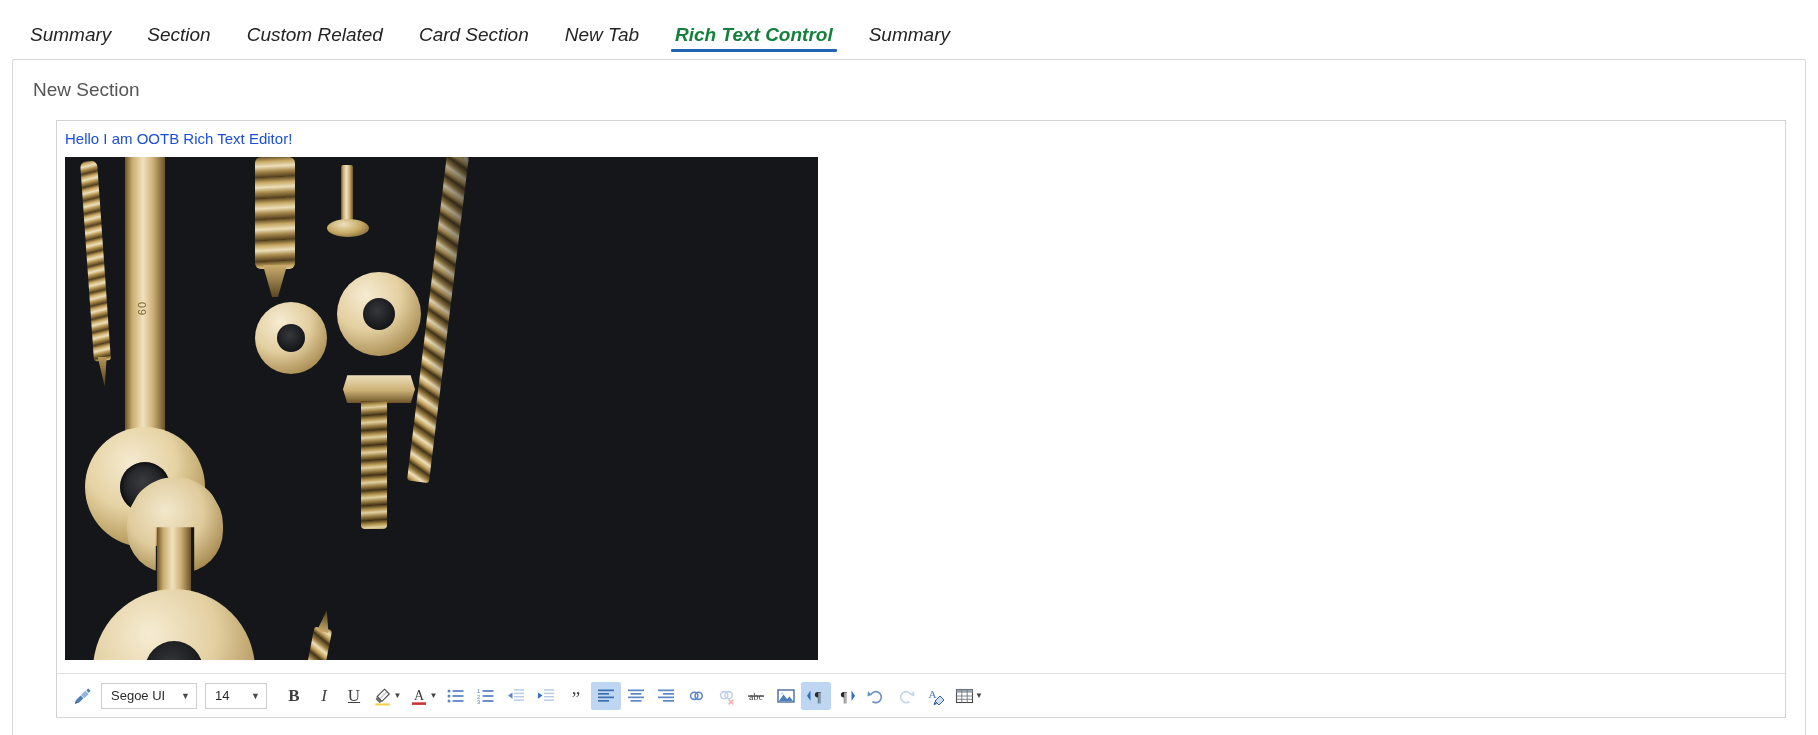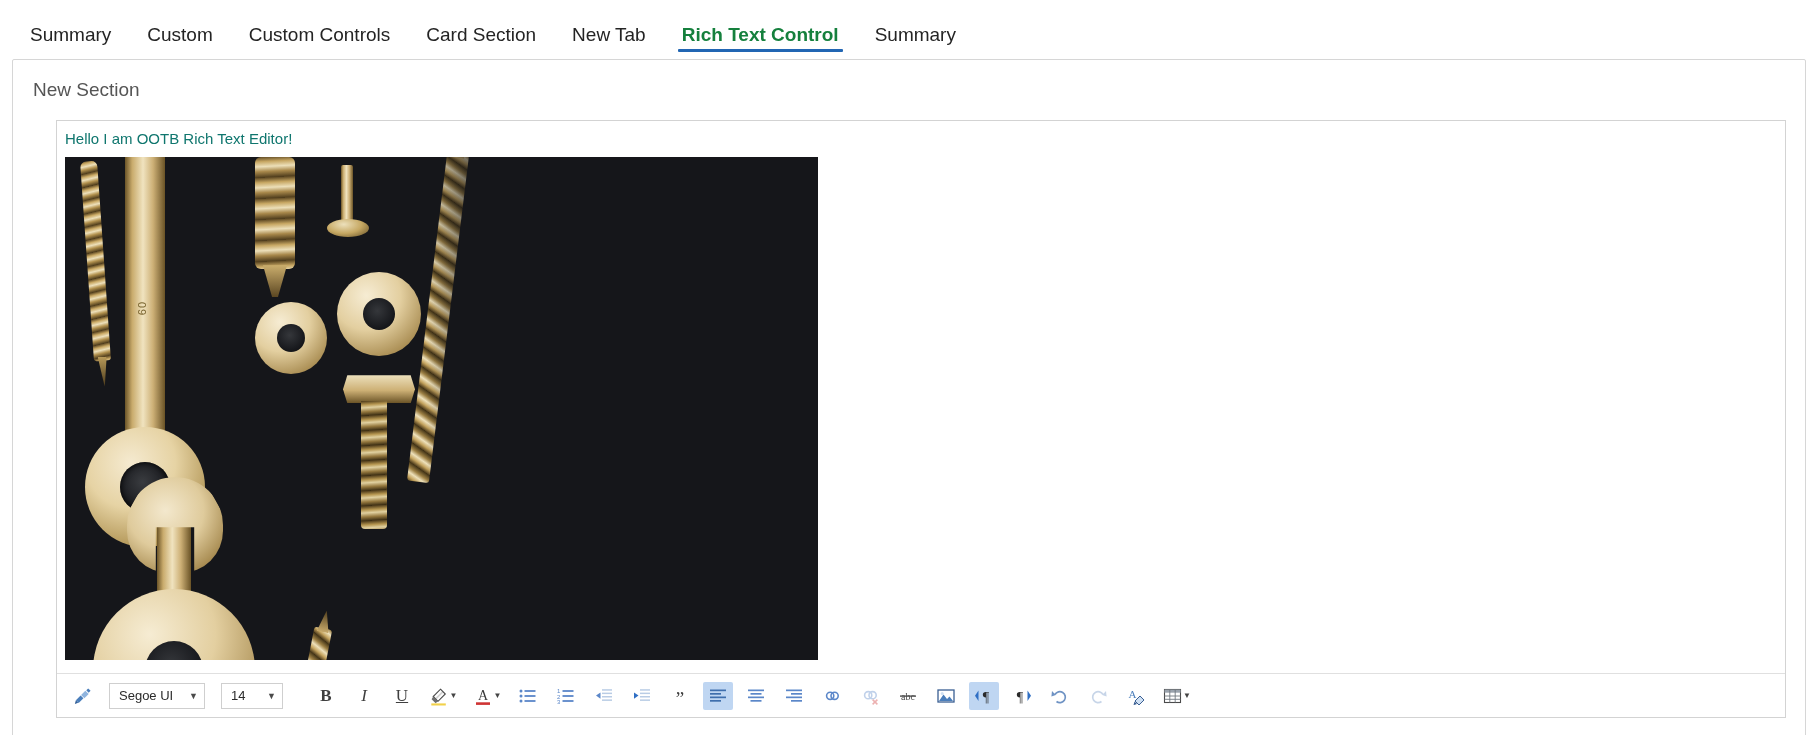--- a/index.html
+++ b/index.html
@@ -27,20 +27,21 @@
   .tab {
     position: relative;
     font-size: 19px;
     line-height: 1;
     color: #242424;
     padding: 0 14px 12px 14px;
     margin: 0 4px;
     cursor: pointer;
     white-space: nowrap;
     font-weight: 400;
+    font-style: italic;
   }
   .tab.selected {
     font-weight: 700;
     color: #15803d;
   }
   .tab.selected::after {
     content: "";
     position: absolute;
     left: 10px;
     right: 10px;
@@ -78,21 +79,21 @@
     flex-direction: column;
     position: relative;
   }
   .rte-content {
     flex: 1 1 auto;
     padding: 8px 0 0 8px;
     overflow: hidden;
   }
   .rte-text {
     font-size: 15px;
-    color: #0f766e;
+    color: #1d4ed8;
     line-height: 1.35;
     margin: 0 0 8px 0;
     font-family: "Liberation Sans", sans-serif;
   }
 
   
   .photo {
     width: 753px;
     height: 503px;
     background: #15161a;
@@ -194,21 +195,21 @@
 
   
   .rte-toolbar {
     border-top: 1px solid #e0e0e0;
     height: 44px;
     display: flex;
     align-items: center;
     padding: 0 6px 0 10px;
     box-sizing: border-box;
     background: #ffffff;
-    gap: 8px;
+    gap: 0px;
   }
   .tb-btn {
     width: 30px; height: 28px;
     display: inline-flex; align-items: center; justify-content: center;
     cursor: pointer; border-radius: 2px; position: relative;
     color: #5b87c9;
     flex: 0 0 auto;
   }
   .tb-btn.active { background: #bfd6f2; }
   .tb-btn.disabled { opacity: .38; cursor: default; }
@@ -228,22 +229,22 @@
   .tb-select .arrow { color:#4a4a4a; font-size: 9px; margin-left: 10px; }
   .tb-select.font { width: 96px; }
   .tb-select.size { width: 62px; text-align: center; }
   .tb-gap { width: 8px; flex: 0 0 auto; }
 </style>
 </head>
 <body>
 
 <div class="tabstrip">
   <div class="tab">Summary</div>
-  <div class="tab">Custom</div>
-  <div class="tab">Custom Controls</div>
+  <div class="tab">Section</div>
+  <div class="tab">Custom Related</div>
   <div class="tab">Card Section</div>
   <div class="tab">New Tab</div>
   <div class="tab selected">Rich Text Control</div>
   <div class="tab">Summary</div>
 </div>
 
 <div class="section">
 
   <div class="section-title">New Section</div>
 

